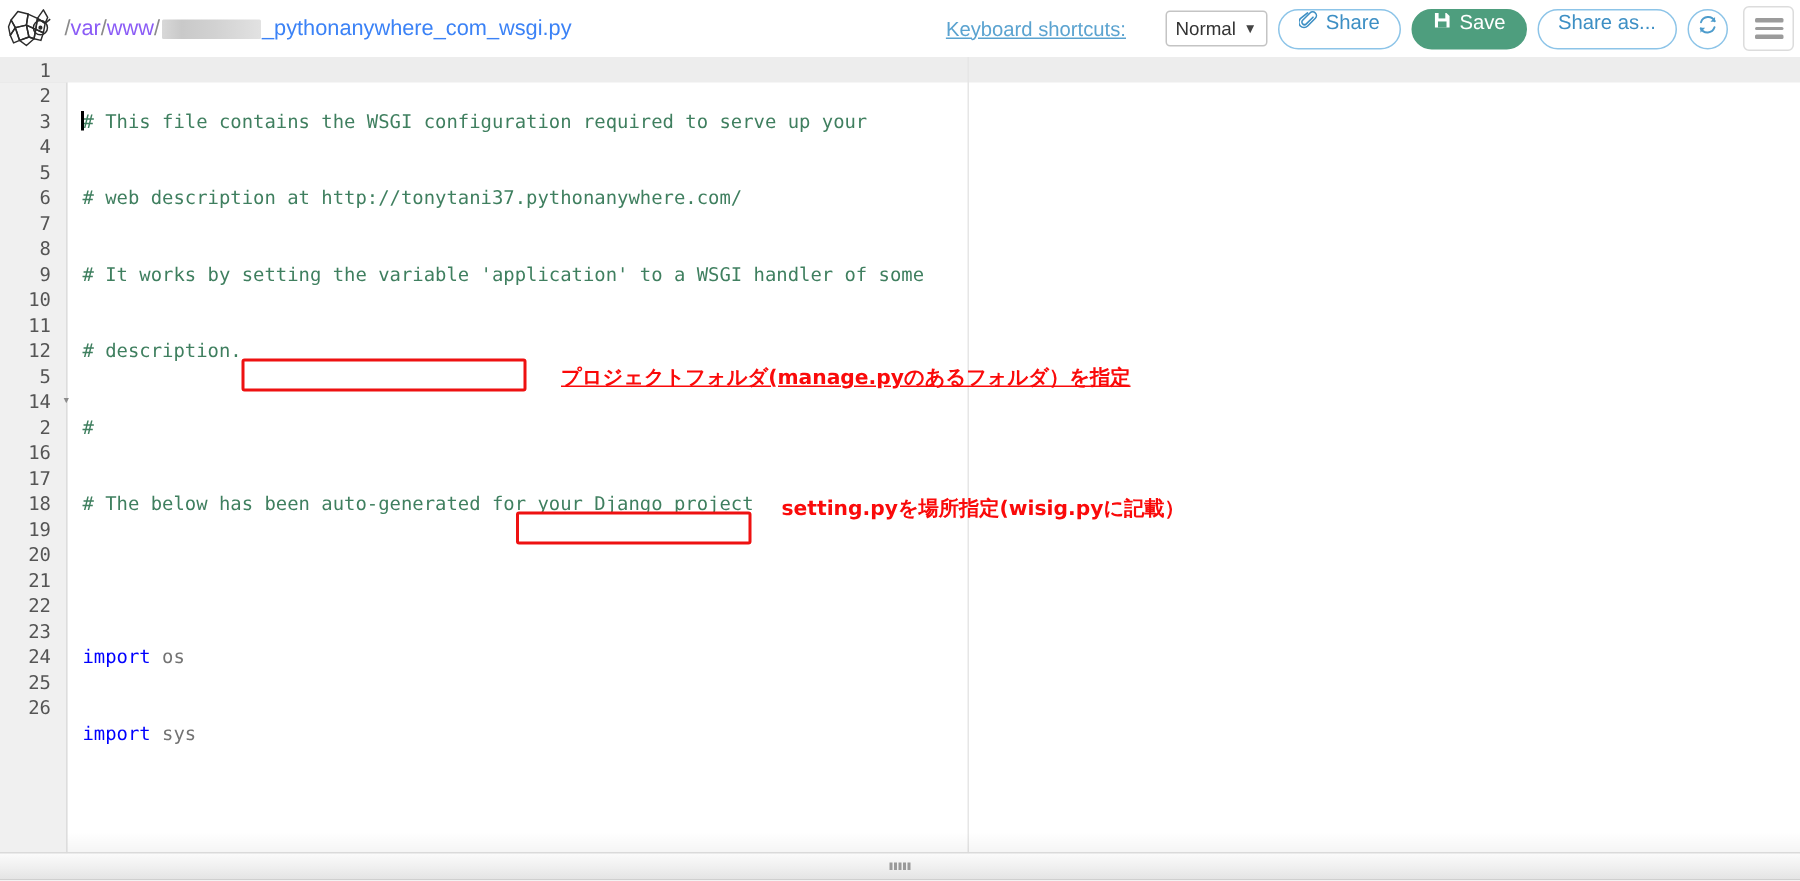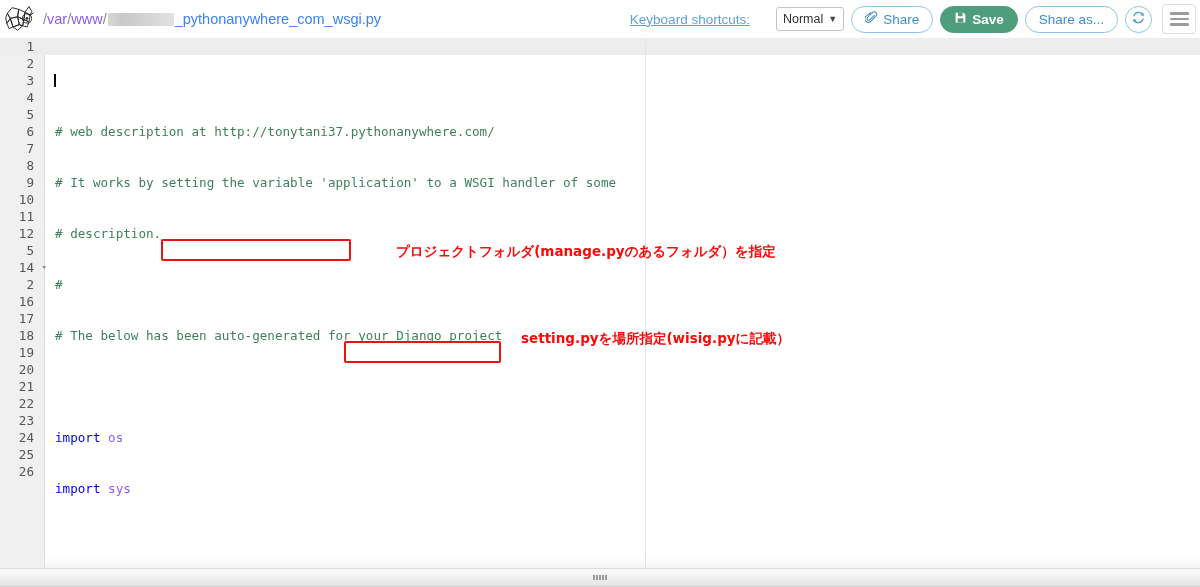--- a/index.html
+++ b/index.html
@@ -38,26 +38,26 @@
     display: flex; align-items: center; gap: 7px;
   }
   .kb-label { font-size: 13.5px; color: #5ba3d0; white-space: nowrap; margin-right: 19px; text-decoration: underline; }
   .select-box {
     border: 1px solid #c4c4c4; border-radius: 3px; background: #fff;
     height: 24px; padding: 0 6px; font-size: 12.5px; color: #333;
     display: flex; align-items: center; gap: 5px; cursor: pointer;
   }
   .select-box .caret { font-size: 9px; color: #444; }
   .btn {
-    height: 27px; border-radius: 14px; display: flex; align-items: center;
+    height: 27px; border-radius: 14px; display: flex; align-items: flex-start;
     justify-content: center; gap: 5px; padding: 0 13px;
     font-size: 13.5px; cursor: pointer; white-space: nowrap;
   }
   .btn-outline { border: 1.3px solid #8cc4e8; color: #3d8fc4; background: #fff; }
-  .btn-save { background: #4e9e7e; border: 1.3px solid #4e9e7e; color: #fff; font-weight: bold; }
+  .btn-save { background: #4e9e7e; border: 1.3px solid #4e9e7e; color: #fff; font-weight: normal; }
   .btn-round {
     width: 27px; height: 27px; border-radius: 50%; border: 1.3px solid #8cc4e8;
     background: #fff; display: flex; align-items: center; justify-content: center;
     color: #4d9ccc; cursor: pointer;
   }
   .btn-menu {
     width: 34px; height: 30px; border-radius: 4px; border: 1px solid #dcdcdc;
     background: #fff; display: flex; flex-direction: column; align-items: center;
     justify-content: center; gap: 3px; cursor: pointer; margin-left: 3px;
   }
@@ -95,21 +95,21 @@
   .num-layer .row { padding-right: 4px; }
   .fold {
     position: absolute; right: -9px; top: 0; color: #8a8a8a; font-size: 9px;
   }
   .cursor {
     position: absolute; left: -1px; top: 2px; width: 1.5px; height: 13px;
     background: #000;
   }
   .cmt { color: #3f7f5f; }
   .kw  { color: #0000ff; }
-  .pl  { color: #8b5cf6; }
+  .pl  { color: #737373; }
 
   
   .redbox {
     position: absolute; border: 2px solid #ee1111; border-radius: 2px;
     pointer-events: none;
   }
   .annot {
     position: absolute; color: #fa0a0a; font-weight: bold;
     font-size: 13.5px; white-space: nowrap;
     font-family: "DejaVu Sans", "Liberation Sans", sans-serif;
@@ -250,21 +250,21 @@
       <div class="row">20</div>
       <div class="row">21</div>
       <div class="row">22</div>
       <div class="row">23</div>
       <div class="row">24</div>
       <div class="row">25</div>
       <div class="row">26</div>
     </div>
 
     <div class="code-layer">
-      <div class="row"><span class="cursor"></span></div>
+      <div class="row"><span class="cursor"></span><span class="cmt"># This file contains the WSGI configuration required to serve up your</span></div>
       <div class="row"><span class="cmt"># web description at http://tonytani37.pythonanywhere.com/</span></div>
       <div class="row"><span class="cmt"># It works by setting the variable 'application' to a WSGI handler of some</span></div>
       <div class="row"><span class="cmt"># description.</span></div>
       <div class="row"><span class="cmt">#</span></div>
       <div class="row"><span class="cmt"># The below has been auto-generated for your Django project</span></div>
       <div class="row"></div>
       <div class="row"><span class="kw">import</span><span class="pl"> os</span></div>
       <div class="row"><span class="kw">import</span><span class="pl"> sys</span></div>
       <div class="row"></div>
       
@@ -281,21 +281,21 @@
       
       
       
       
       
     </div>
 
     <div class="redbox" style="left:161px; top:201px; width:190px; height:22px;"></div>
     <div class="redbox" style="left:344px; top:303px; width:157px; height:22px;"></div>
 
-    <div class="annot" style="left:396px; top:205px;">プロジェクトフォルダ(manage.pyのあるフォルダ）を指定</div>
+    <div class="annot" style="left:374px; top:205px;text-decoration:underline;">プロジェクトフォルダ(manage.pyのあるフォルダ）を指定</div>
     <div class="annot" style="left:521px; top:292px;">setting.pyを場所指定(wisig.pyに記載）</div>
 
     <div class="editor-shadow"></div>
   </div>
 
   <div class="resizer">
     <span class="grip">
       <i></i>
         <i></i>
         <i></i>

